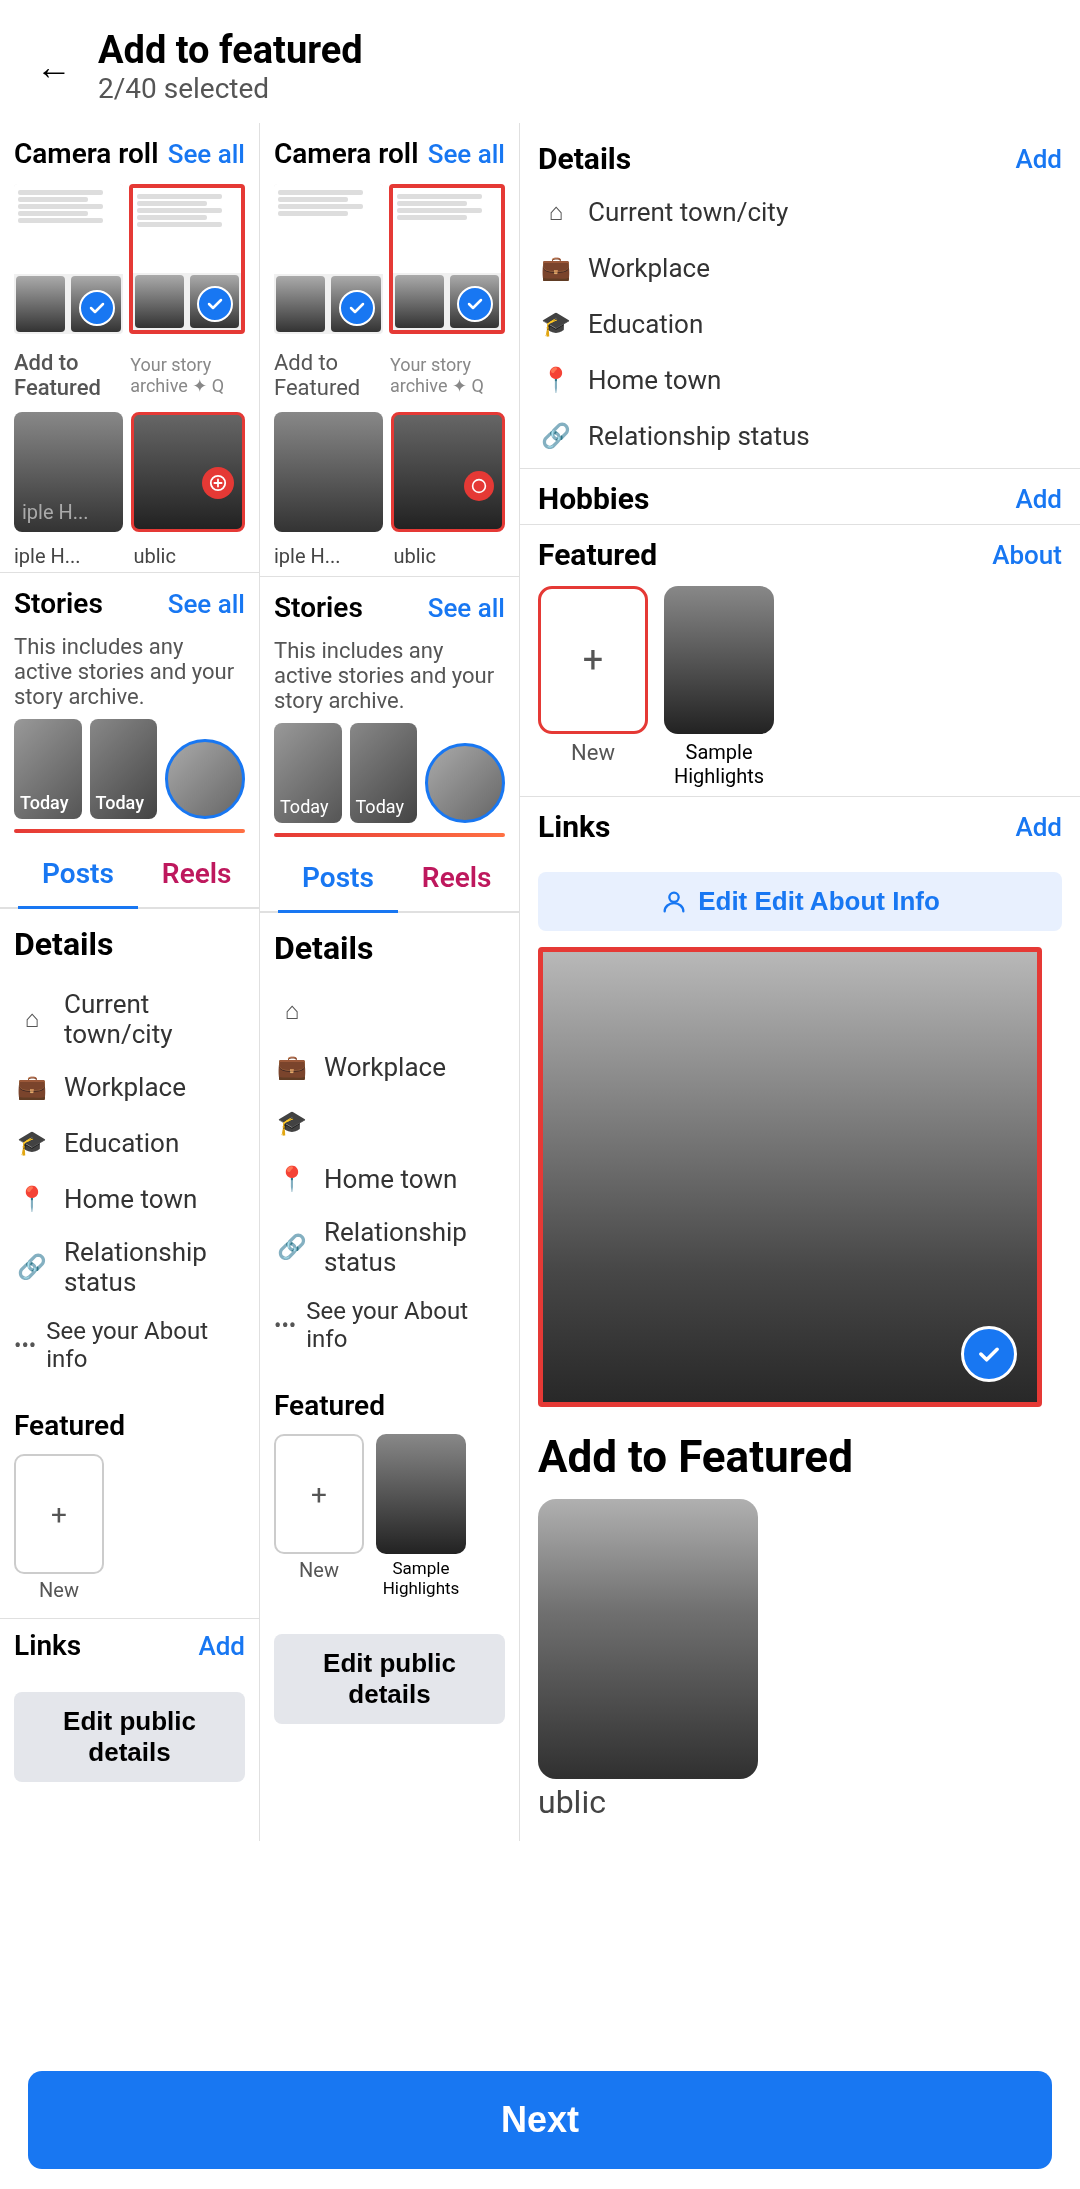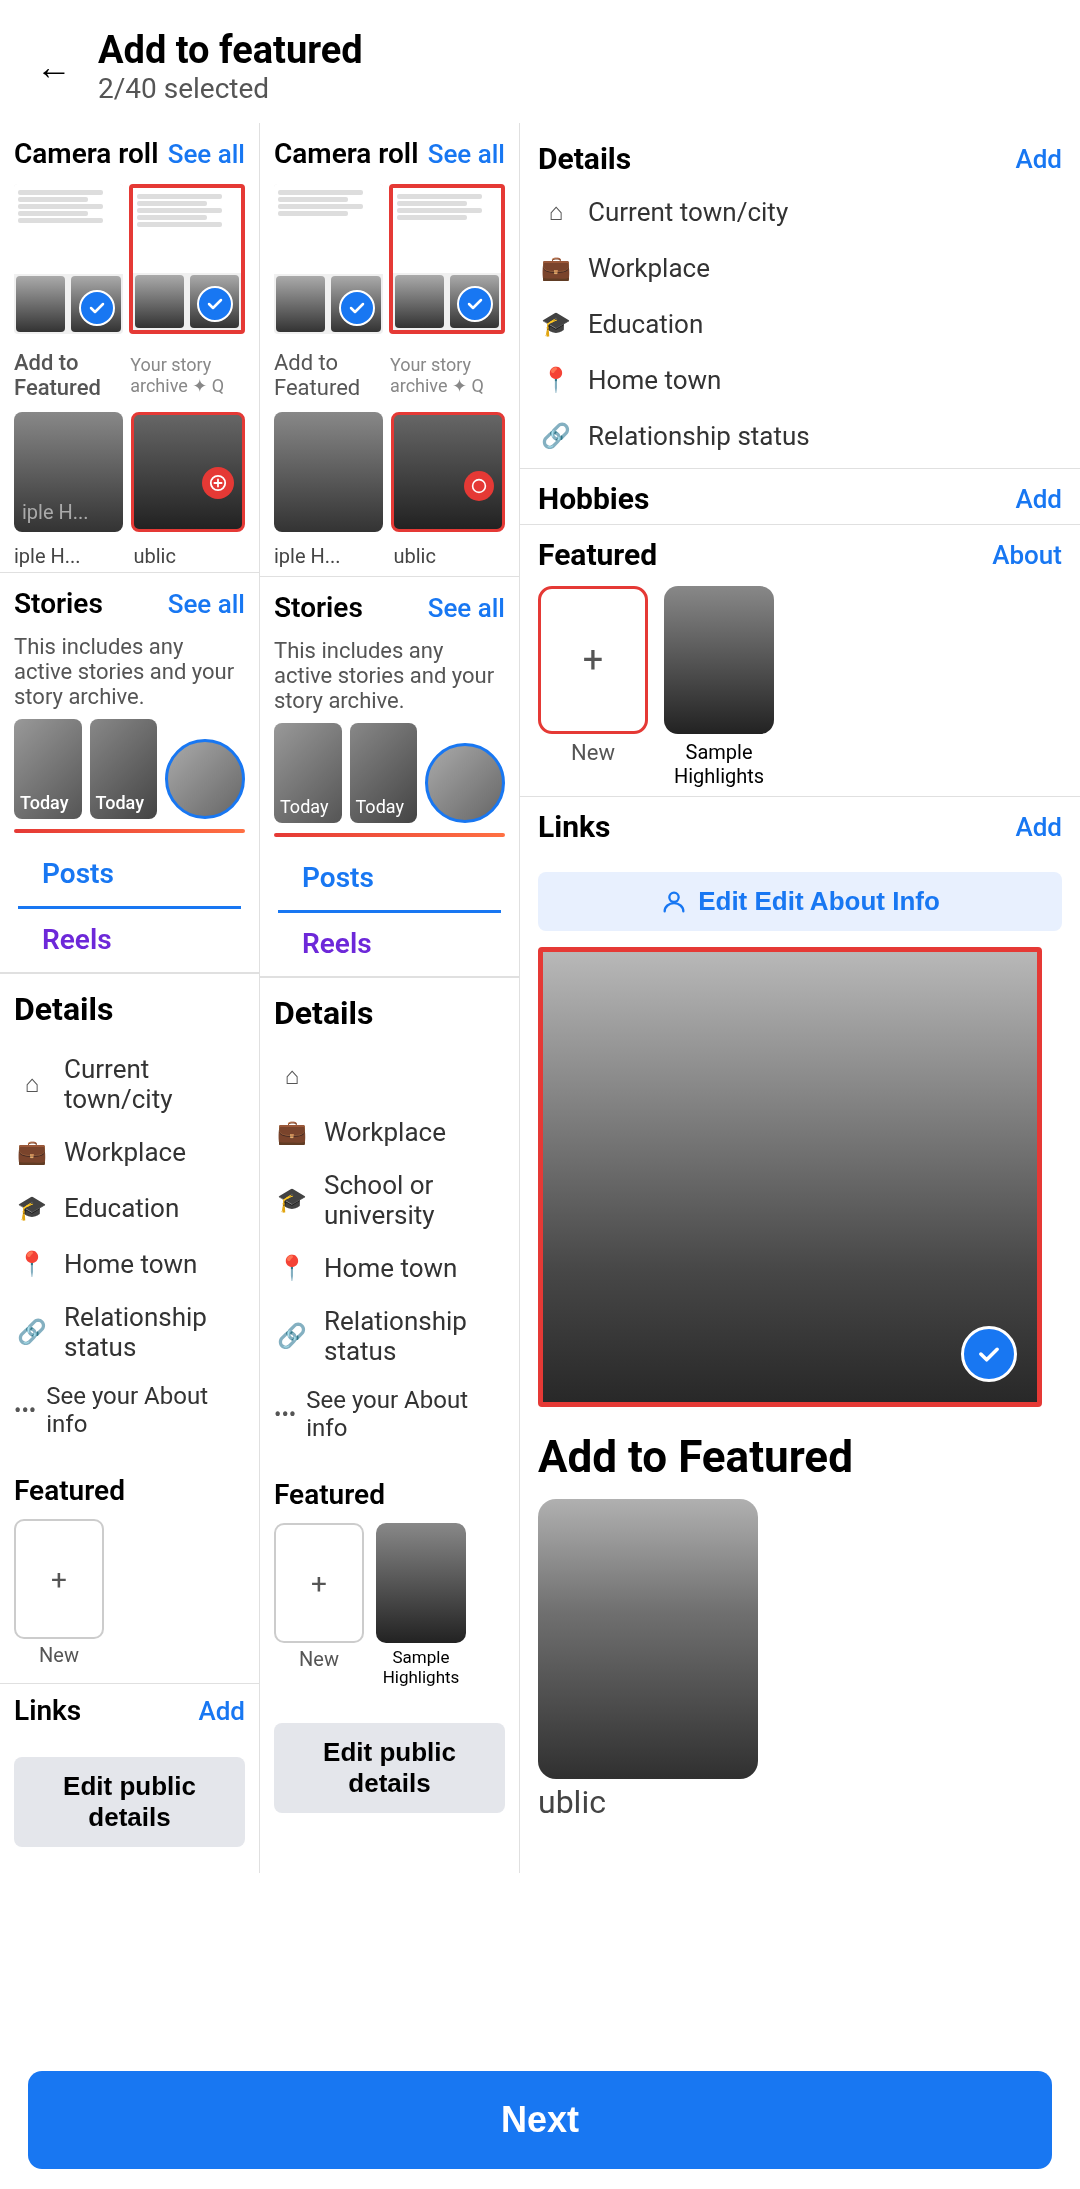--- a/index.html
+++ b/index.html
@@ -85,28 +85,27 @@
       background: #e8e8e8;
       border-radius: 4px;
       overflow: hidden;
     }
 
     
     .tabs-row {
       display: flex;
       border-bottom: 2px solid #e0e0e0;
       padding: 0 18px;
-      flex-direction: column;
     }
     .tab {
       padding: 16px 24px;
       font-size: 28px;
       font-weight: 600;
       cursor: pointer;
-      color: #6d28d9;
+      color: #be185d;
     }
     .tab.active {
       color: #1877f2;
       border-bottom: 3px solid #1877f2;
       margin-bottom: -2px;
     }
     .details-title {
       font-size: 32px;
       font-weight: 700;
       margin-bottom: 16px;
@@ -512,21 +511,20 @@
           <div class="details-title">Details</div>
           <div class="detail-item">
             <div class="detail-icon">⌂</div>
           </div>
           <div class="detail-item">
             <div class="detail-icon">💼</div>
             <span class="detail-text">Workplace</span>
           </div>
           <div class="detail-item">
             <div class="detail-icon">🎓</div>
-            <span class="detail-text">School or university</span>
           </div>
           <div class="detail-item">
             <div class="detail-icon">📍</div>
             <span class="detail-text">Home town</span>
           </div>
           <div class="detail-item">
             <div class="detail-icon">🔗</div>
             <span class="detail-text">Relationship status</span>
           </div>
           <div style="display:flex;align-items:center;gap:10px;padding:10px 0;">

